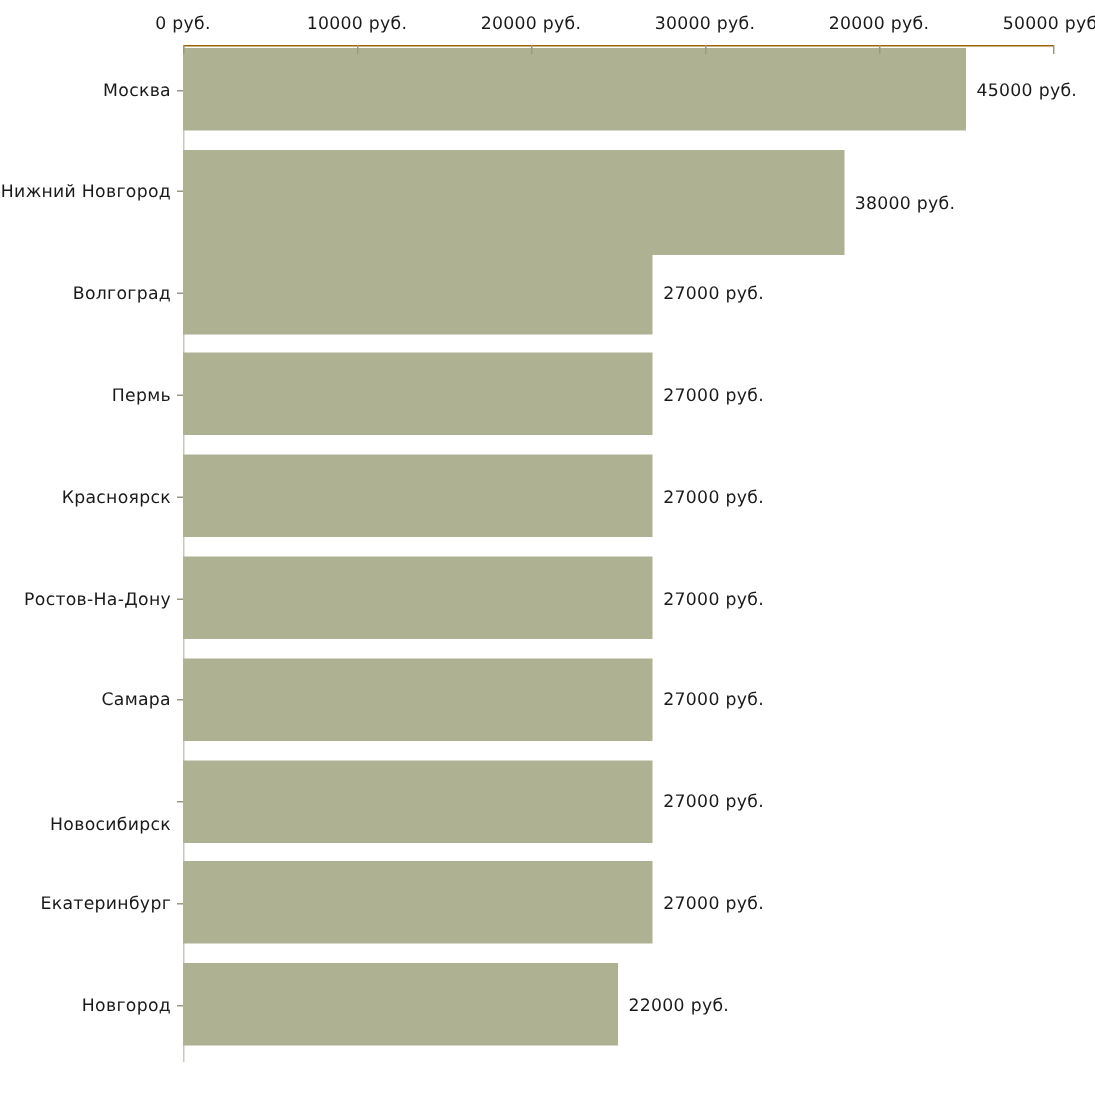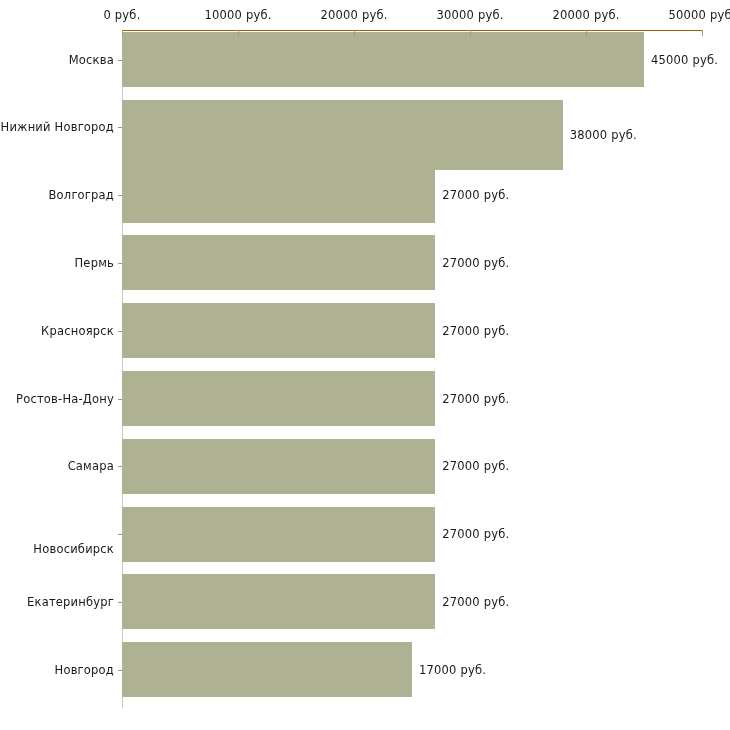--- a/index.html
+++ b/index.html
@@ -173,21 +173,21 @@
       <div class="bar-row" style="top: 475.6px; height: 55px;">
         <div class="bar" style="width: 313.2px; background: rgb(174, 178, 147);"></div>
         <div class="bar-value" style="left: 320.2px;">27000 руб.</div>
       </div>
       <div class="bar-row" style="top: 543.4px; height: 55px;">
         <div class="bar" style="width: 313.2px; background: rgb(174, 178, 147);"></div>
         <div class="bar-value" style="left: 320.2px;">27000 руб.</div>
       </div>
       <div class="bar-row" style="top: 611.2px; height: 55px;">
         <div class="bar" style="width: 290px; background: rgb(174, 178, 147);"></div>
-        <div class="bar-value" style="left: 297px;">17000 руб.</div>
+        <div class="bar-value" style="left: 297px;">22000 руб.</div>
       </div>
     </div>
 
   <div id="x-axis">
       <div class="x-tick" style="left: 0px;"></div>
       <div class="x-tick-label" style="left: 0px;">0 руб.</div>
       <div class="x-tick" style="left: 116px;"></div>
       <div class="x-tick-label" style="left: 116px;">10000 руб.</div>
       <div class="x-tick" style="left: 232px;"></div>
       <div class="x-tick-label" style="left: 232px;">20000 руб.</div>

